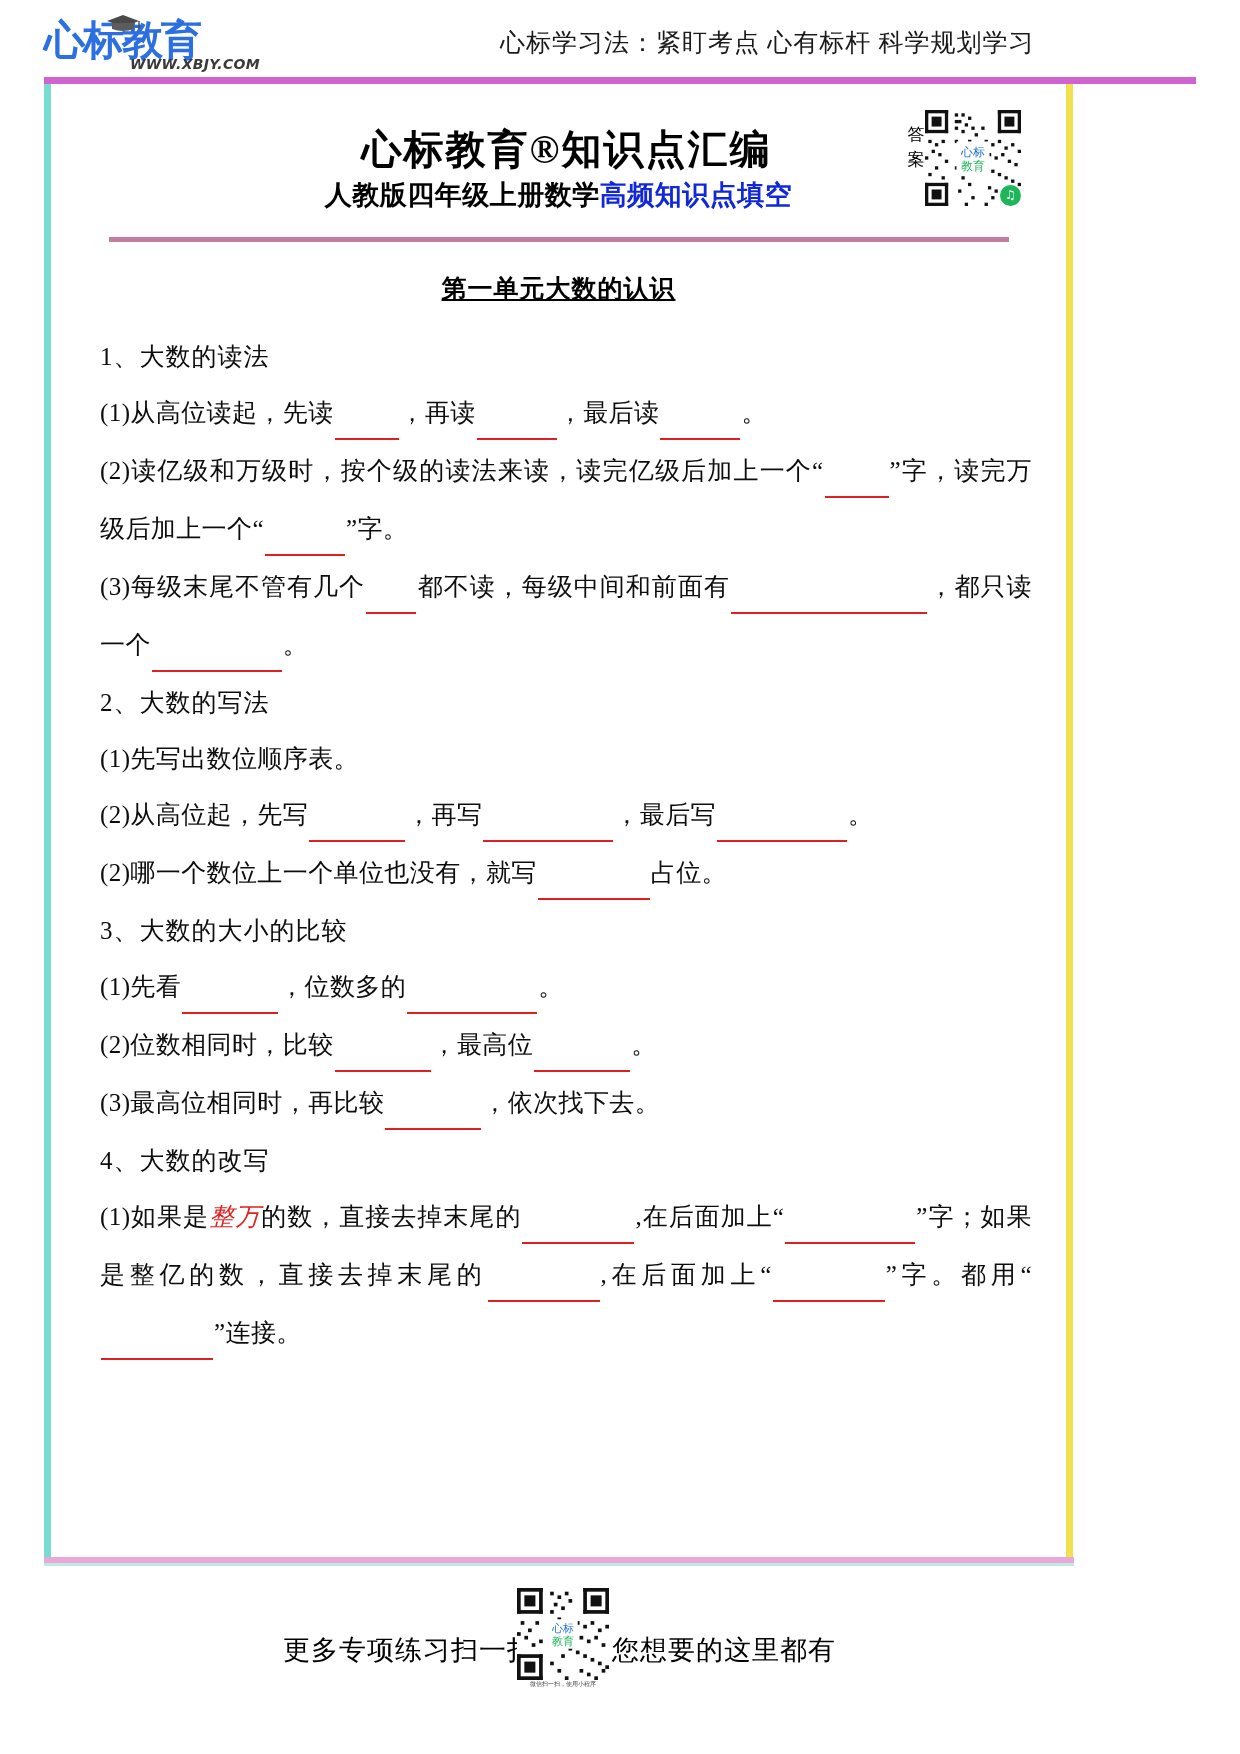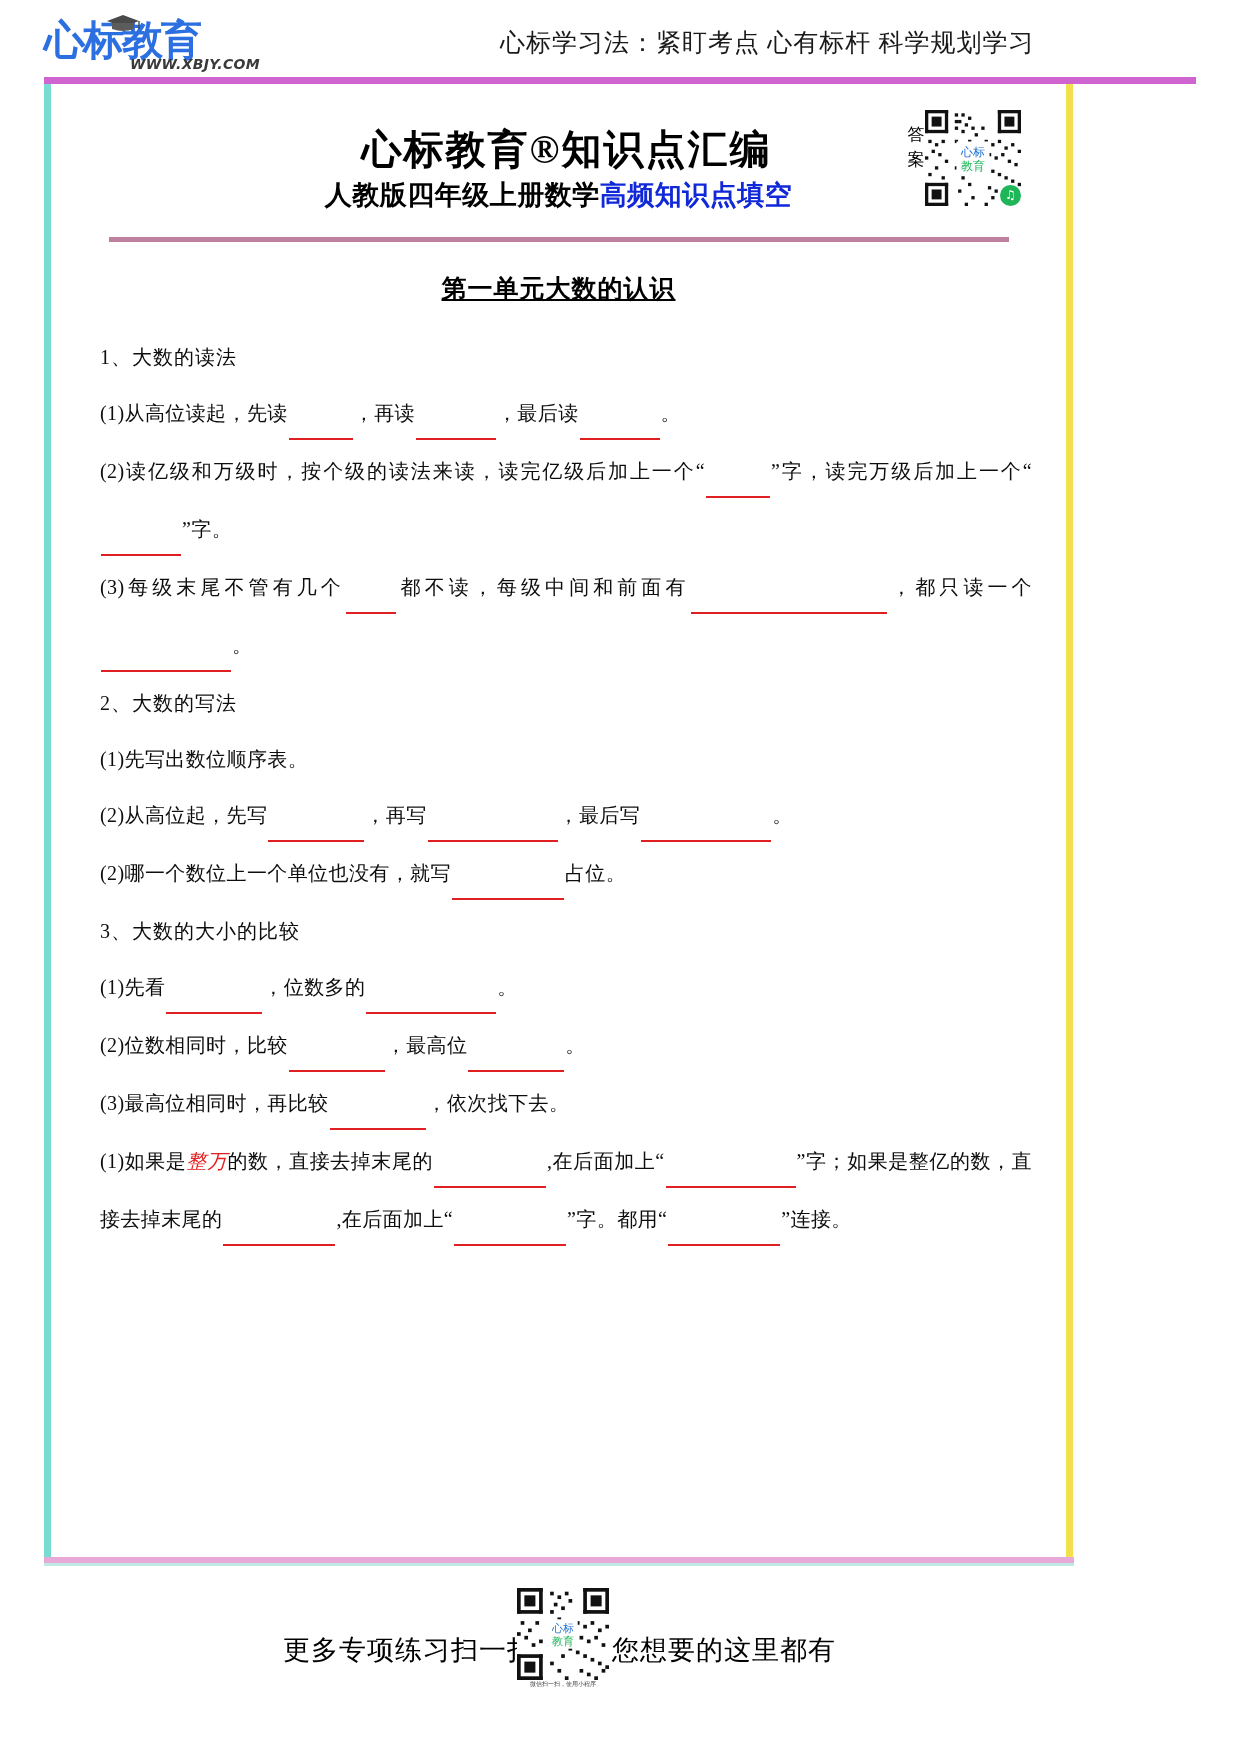--- a/index.html
+++ b/index.html
@@ -191,21 +191,21 @@
     text-decoration: underline;
   }
 
   
   .body-area {
     margin-top: 24px;
     padding-left: 49px;
     padding-right: 34px;
   }
   .para {
-    font-size: 20px;
+    font-size: 25px;
     line-height: 56px;
     color: #0d0d0d;
     letter-spacing: 0.4px;
     text-align: justify;
   }
   .para.heading-item {
     letter-spacing: 1px;
   }
   .red-em { color: #e02020; font-style: italic; }
 
@@ -397,20 +397,21 @@
       <div class="para"><span>(2)读亿级和万级时，按个级的读法来读，读完亿级后加上一个“</span><span class="blank b4">&nbsp;</span><span>”字，读完万级后加上一个“</span><span class="blank b5">&nbsp;</span><span>”字。</span></div>
       <div class="para"><span>(3)每级末尾不管有几个</span><span class="blank b3">&nbsp;</span><span>都不读，每级中间和前面有</span><span class="blank b12">&nbsp;</span><span>，都只读一个</span><span class="blank b8">&nbsp;</span><span>。</span></div>
       <div class="para heading-item">2、大数的写法</div>
       <div class="para"><span>(1)先写出数位顺序表。</span></div>
       <div class="para"><span>(2)从高位起，先写</span><span class="blank b6">&nbsp;</span><span>，再写</span><span class="blank b8">&nbsp;</span><span>，最后写</span><span class="blank b8">&nbsp;</span><span>。</span></div>
       <div class="para"><span>(2)哪一个数位上一个单位也没有，就写</span><span class="blank b7">&nbsp;</span><span>占位。</span></div>
       <div class="para heading-item">3、大数的大小的比较</div>
       <div class="para"><span>(1)先看</span><span class="blank b6">&nbsp;</span><span>，位数多的</span><span class="blank b8">&nbsp;</span><span>。</span></div>
       <div class="para"><span>(2)位数相同时，比较</span><span class="blank b6">&nbsp;</span><span>，最高位</span><span class="blank b6">&nbsp;</span><span>。</span></div>
       <div class="para"><span>(3)最高位相同时，再比较</span><span class="blank b6">&nbsp;</span><span>，依次找下去。</span></div>
+      <div class="para heading-item">4、大数的改写</div>
       <div class="para"><span>(1)如果是</span><span class="red-em">整万</span><span>的数，直接去掉末尾的</span><span class="blank b7">&nbsp;</span><span>,在后面加上“</span><span class="blank b8">&nbsp;</span><span>”字；如果是整亿的数，直接去掉末尾的</span><span class="blank b7">&nbsp;</span><span>,在后面加上“</span><span class="blank b7">&nbsp;</span><span>”字。都用“</span><span class="blank b7">&nbsp;</span><span>”连接。</span></div>
     </div>
 
 </div>
 
 <div class="footer"></div>
 
 <div class="footer-left">更多专项练习扫一扫</div>
 <div class="footer-right">您想要的这里都有</div>
 

